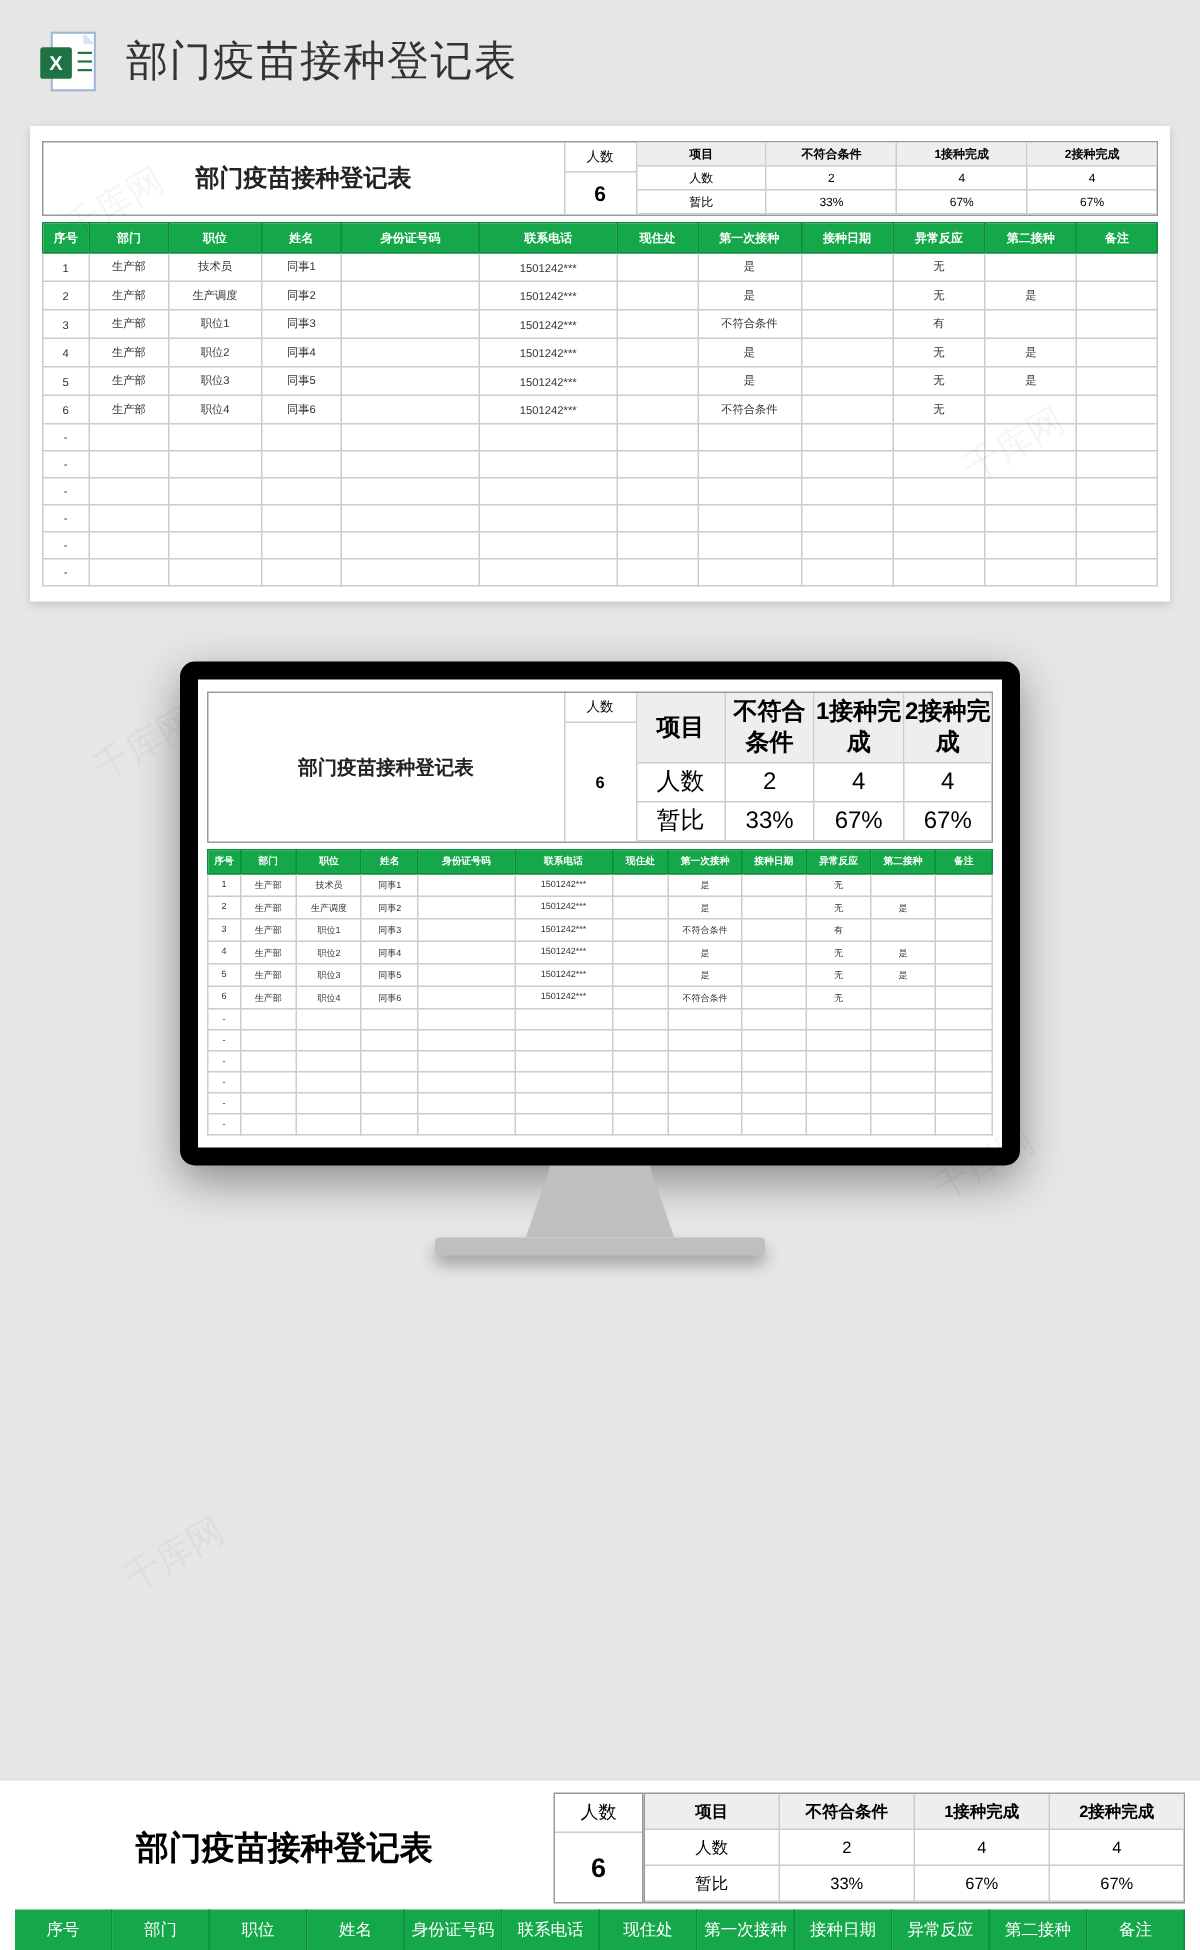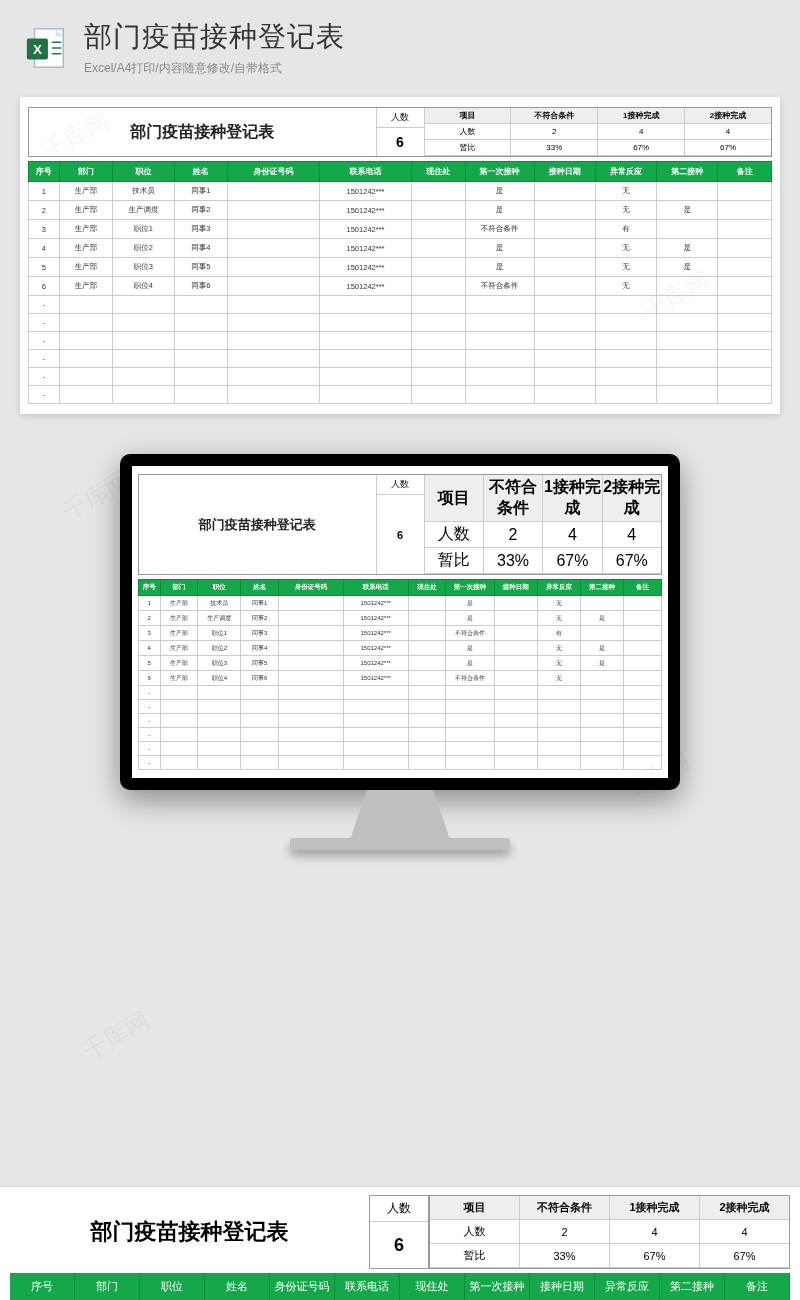--- a/index.html
+++ b/index.html
@@ -160,21 +160,20 @@
     <rect x="12" y="4" width="30" height="40" fill="#fff" stroke="#9fb9d6" stroke-width="1.5"></rect>
     <path d="M34 4 L42 12 L34 12 Z" fill="#d9e4f0"></path>
     <rect x="4" y="14" width="22" height="22" rx="2" fill="#1f7244"></rect>
     <text x="15" y="30" font-size="14" font-weight="bold" fill="#fff" text-anchor="middle" font-family="Arial">X</text>
     <line x1="30" y1="18" x2="40" y2="18" stroke="#1f7244" stroke-width="1.5"></line>
     <line x1="30" y1="24" x2="40" y2="24" stroke="#1f7244" stroke-width="1.5"></line>
     <line x1="30" y1="30" x2="40" y2="30" stroke="#1f7244" stroke-width="1.5"></line>
   </svg>
   <div class="title-block">
     <div class="title-main">部门疫苗接种登记表</div>
-    <div class="title-sub">Excel/A4打印/内容随意修改/自带格式</div>
   </div>
 </div>
 
 <div class="sheet-card" id="sheet-card-1">
     <div class="sheet-header">
     <div class="sheet-title">部门疫苗接种登记表</div>
     <div class="stat-col">
       <div class="lbl">人数</div>
       <div class="val">6</div>
     </div>

